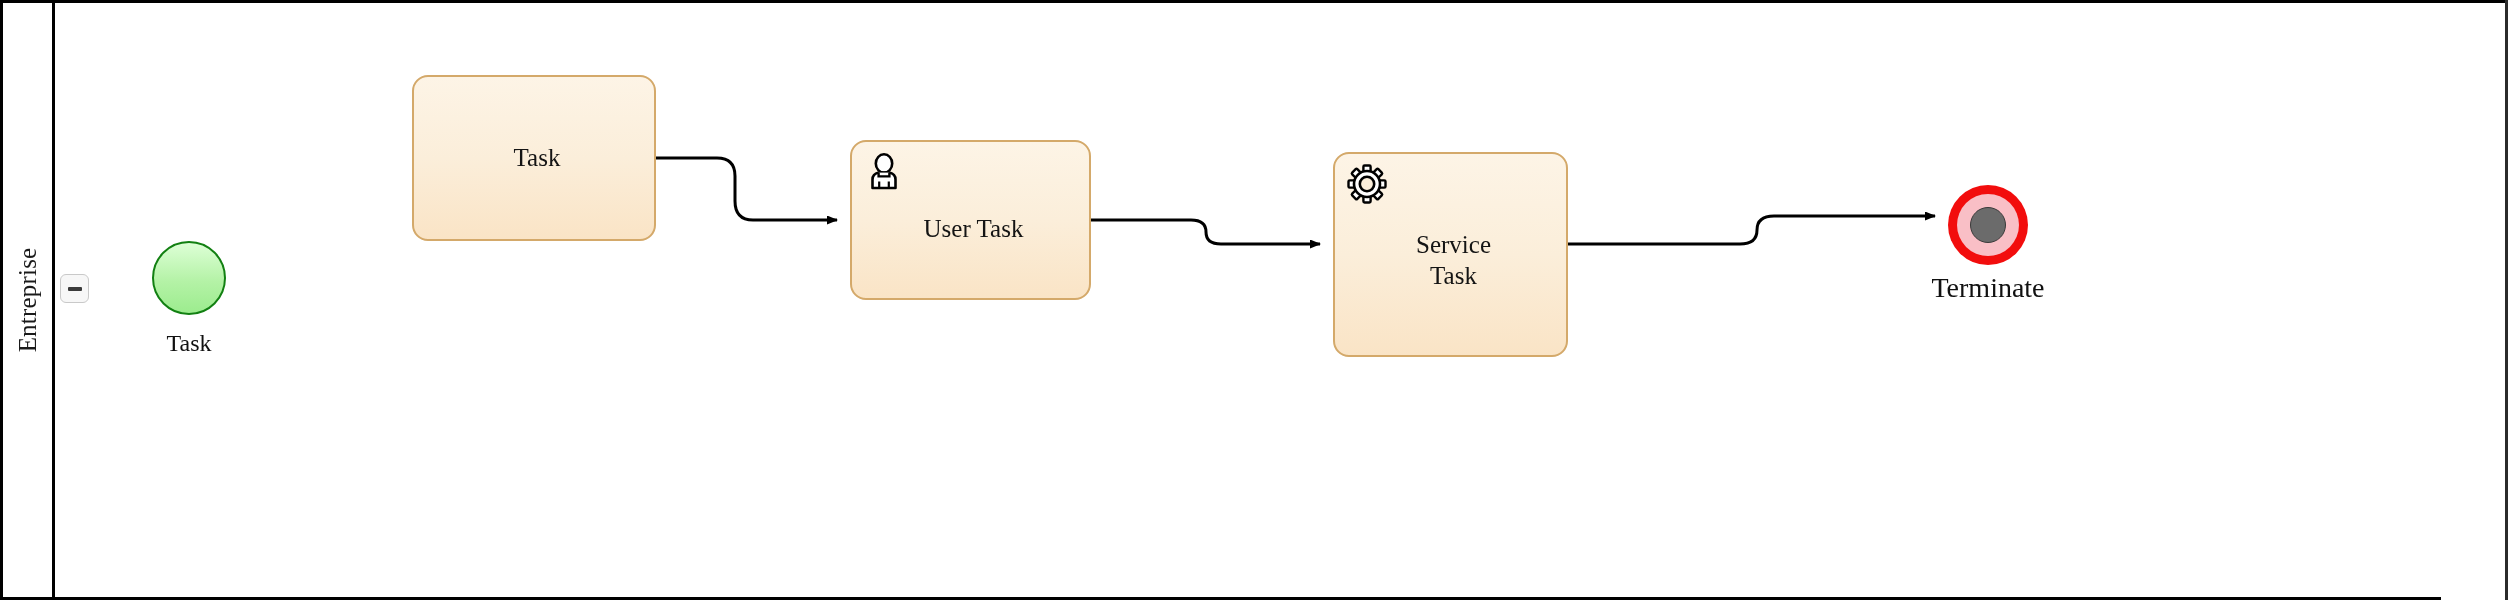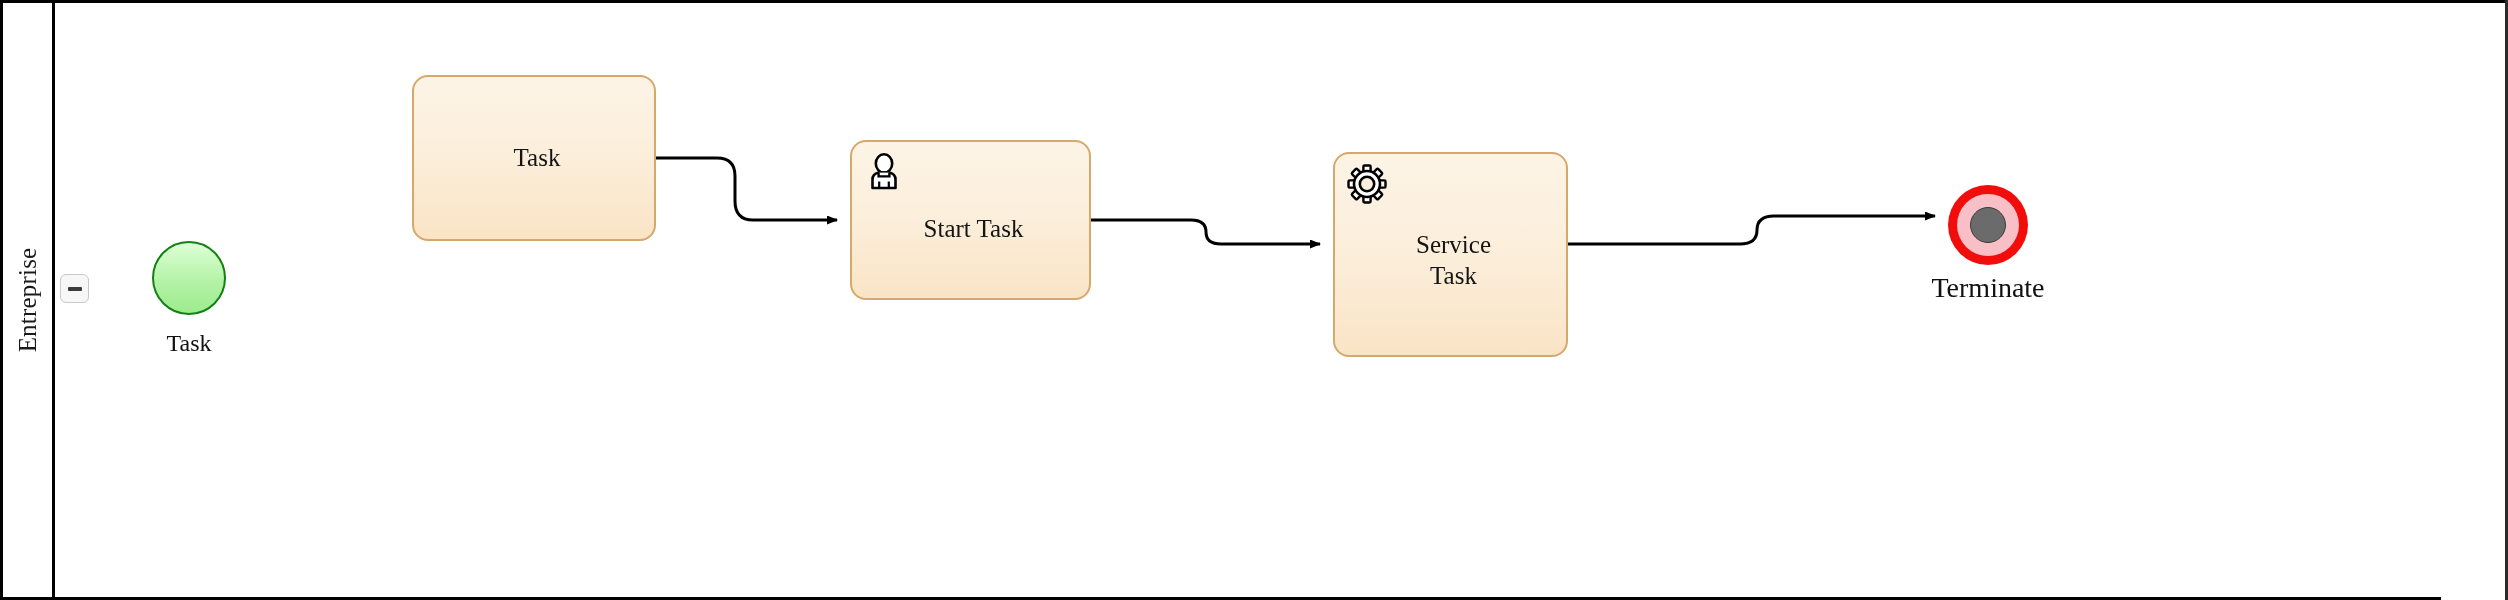--- a/index.html
+++ b/index.html
@@ -236,21 +236,21 @@
 
       <ellipse cx="20" cy="11.5" rx="8.2" ry="9.2" fill="#ffffff" stroke="#000000" stroke-width="2.6"></ellipse>
 
       <path d="M8.5,36 L8.5,27.5 Q8.5,22.2 14.6,20.6 L25.4,20.6 Q31.5,22.2 31.5,27.5 L31.5,36 Z" fill="#ffffff" stroke="#000000" stroke-width="2.6" stroke-linejoin="round"></path>
 
       <path d="M14.6,20.6 L14.6,24.4 L25.4,24.4 L25.4,20.6" fill="#ffffff" stroke="#000000" stroke-width="2.4"></path>
 
       <line x1="15.2" y1="29.5" x2="15.2" y2="36" stroke="#000000" stroke-width="2.2"></line>
       <line x1="24.8" y1="29.5" x2="24.8" y2="36" stroke="#000000" stroke-width="2.2"></line>
     </svg>
-    <div class="task-text">Start Task</div>
+    <div class="task-text">User Task</div>
   </div>
 
   <div class="task" id="task-service">
     <svg class="task-marker" viewBox="0 0 40 40" xmlns="http://www.w3.org/2000/svg">
       <g transform="translate(20,20)">
         <g fill="#ffffff" stroke="#000000" stroke-width="2.4" stroke-linejoin="round">
           <g>
             <rect x="-3.6" y="-18.5" width="7.2" height="9" rx="1.2"></rect>
           </g>
           <g transform="rotate(45)">

